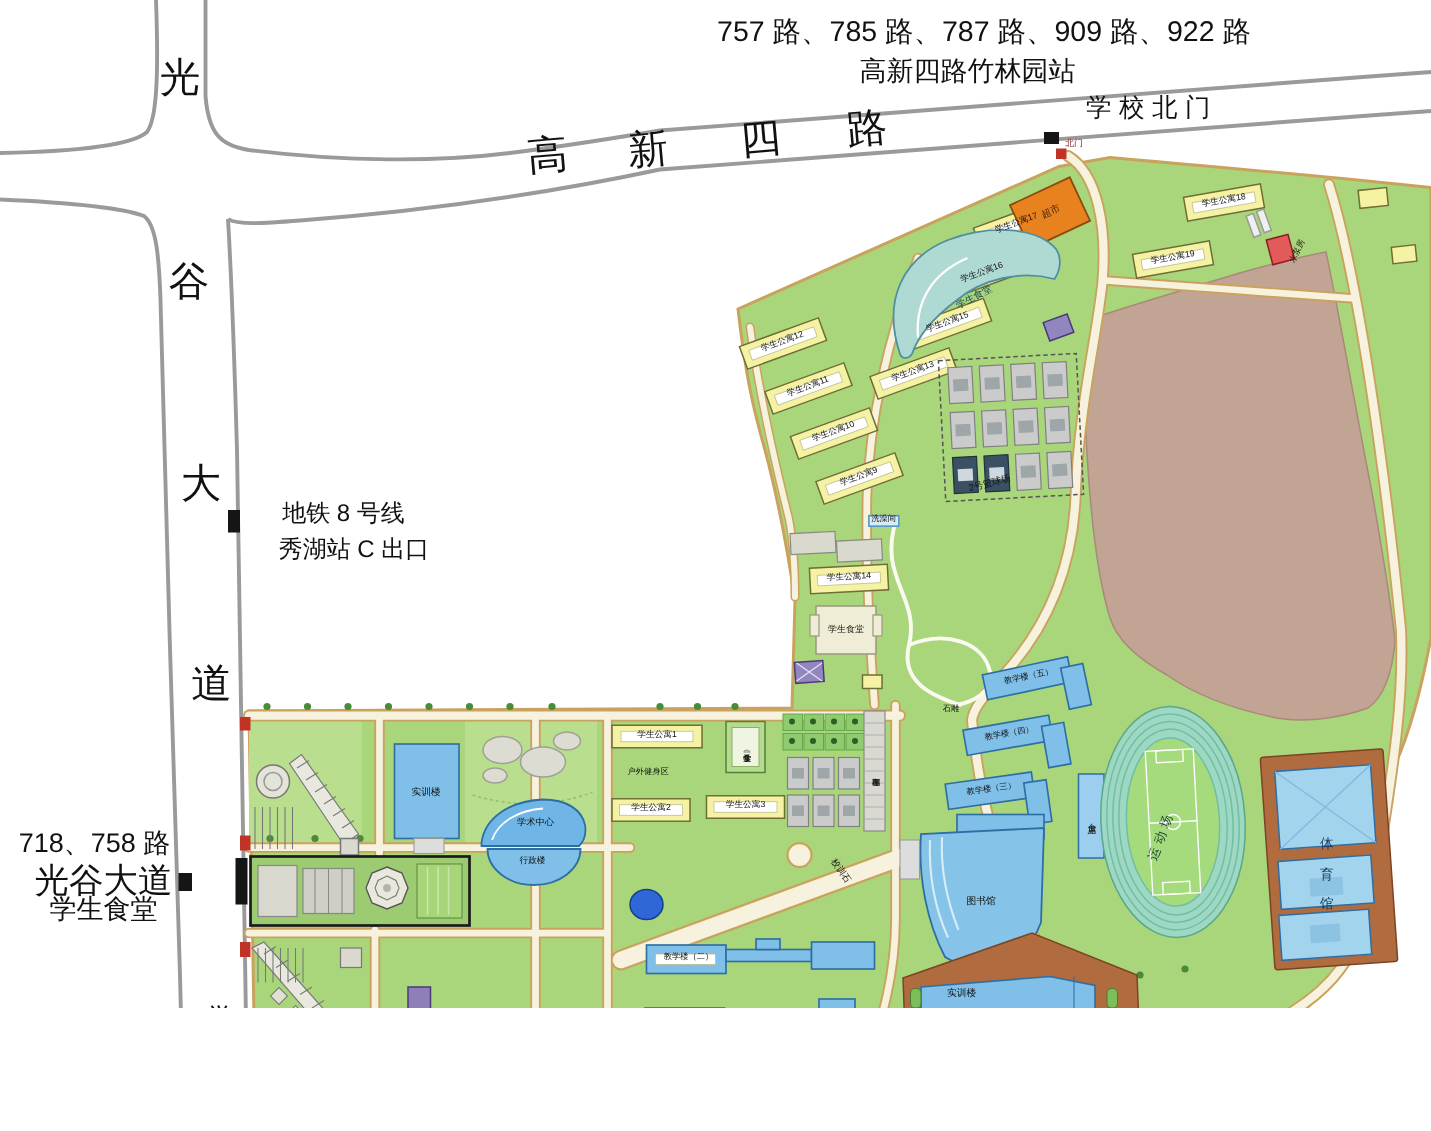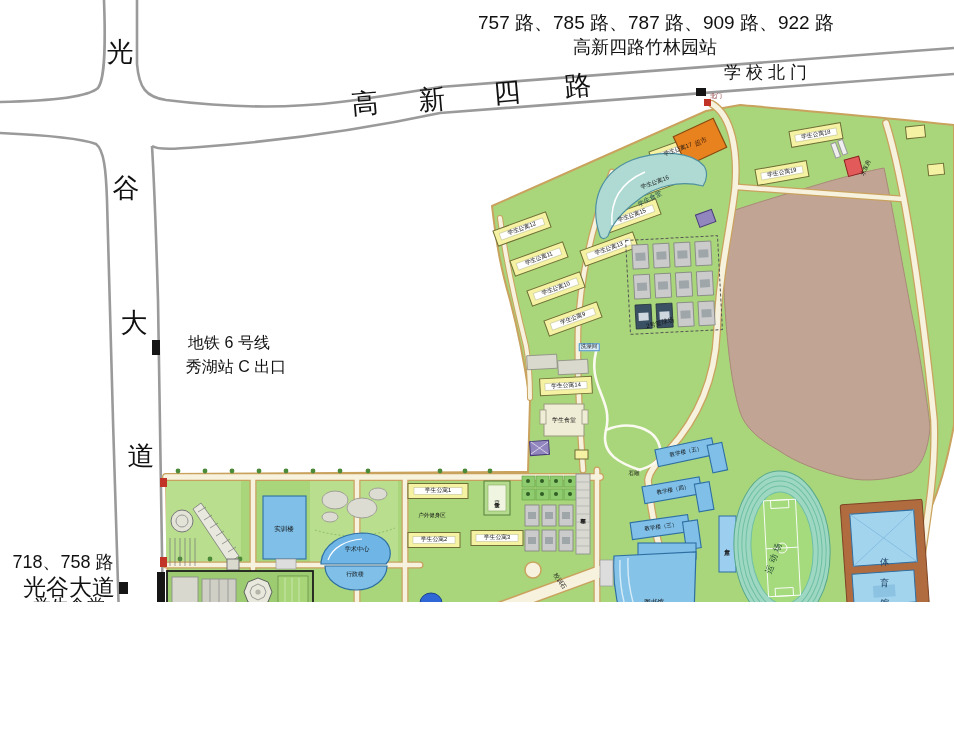--- a/index.html
+++ b/index.html
@@ -1,16 +1,16 @@
 <!DOCTYPE html>
 <html><head>
 <meta charset="utf-8">
 <style>
   html,body{margin:0;padding:0;background:#fff;}
-  .stage{position:relative;width:954px;height:602px;background:#ffffff;overflow:hidden;
+  .stage{position:relative;width:954px;height:672px;background:#ffffff;overflow:hidden;
          font-family:"Liberation Sans","DejaVu Sans",sans-serif;}
   .stage svg{position:absolute;left:0;top:0;}
   
   .og{stroke:#9a9a9a;stroke-width:2.6;fill:none;}
   .rc{stroke:#C9A25E;fill:none;stroke-linecap:round;stroke-linejoin:round;}
   .rf{stroke:#F7F2DD;fill:none;stroke-linecap:round;stroke-linejoin:round;}
   .dorm{fill:#F6F2A4;stroke:#6E6E35;stroke-width:1;}
   .dormband{fill:#ffffff;stroke:#b9b98a;stroke-width:.5;}
   .blu{fill:#7FBFE8;stroke:#2E6FA3;stroke-width:1.1;}
   .blu2{fill:#A3D4EE;stroke:#2E6FA3;stroke-width:1;}
@@ -415,21 +415,21 @@
     <rect class="gr" x="160" y="478" width="7" height="9"></rect>
     <rect class="gr" x="160" y="557" width="7" height="10"></rect>
     <rect class="gr" x="160" y="628" width="7" height="10"></rect>
     <rect class="gr" x="597" y="723" width="6" height="6"></rect>
   </g>
 </svg>
 
 <div class="lb" style="left:656px;top:22px;font-size:19px">757 路、785 路、787 路、909 路、922 路</div>
 <div class="lb" style="left:645px;top:47px;font-size:18px">高新四路竹林园站</div>
 <div class="lb" style="left:768px;top:72px;font-size:17px;letter-spacing:5px">学校北门</div>
-<div class="lb" style="left:229px;top:343px;font-size:16px">地铁 6 号线</div>
+<div class="lb" style="left:229px;top:343px;font-size:16px">地铁 8 号线</div>
 <div class="lb" style="left:236px;top:367px;font-size:16px">秀湖站 C 出口</div>
 <div class="lb" style="left:63px;top:562px;font-size:18px">718、758 路</div>
 <div class="lb" style="left:69px;top:587px;font-size:23px">光谷大道</div>
 <div class="lb" style="left:69px;top:606px;font-size:18px">学生食堂</div>
 <div class="lb vert" style="left:147px;top:659px;font-size:18px;letter-spacing:2px">学校西门</div>
 
 <div class="lb" style="left:365px;top:104px;font-size:27px;transform:translate(-50%,-50%) rotate(-5deg)">高</div>
 <div class="lb" style="left:432px;top:100px;font-size:27px;transform:translate(-50%,-50%) rotate(-5deg)">新</div>
 <div class="lb" style="left:507px;top:93px;font-size:27px;transform:translate(-50%,-50%) rotate(-5deg)">四</div>
 <div class="lb" style="left:578px;top:86px;font-size:27px;transform:translate(-50%,-50%) rotate(-5deg)">路</div>

